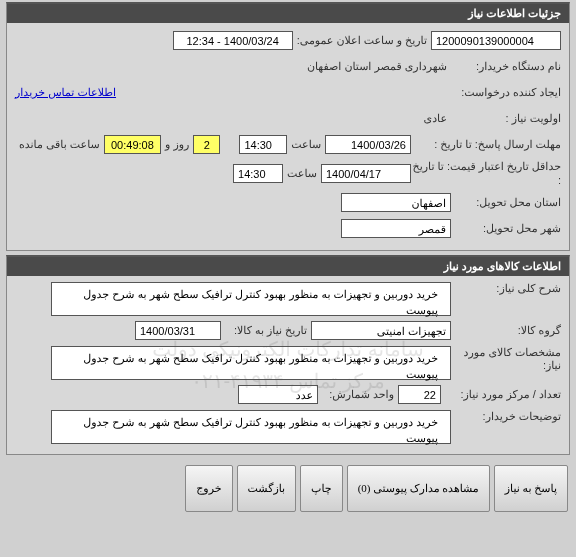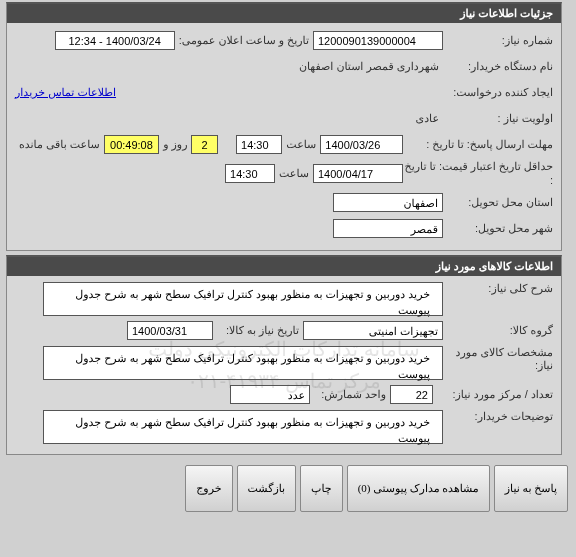--- a/index.html
+++ b/index.html
@@ -7,21 +7,21 @@
     margin: 0;
     font-family: Tahoma, Arial, sans-serif;
     font-size: 11px;
     background: #d0d0d0;
     width: 576px;
     direction: rtl;
   }
   .panel {
     border: 1px solid #888;
     border-top: 2px solid #555;
-    margin: 2px 14px 4px 6px;
+    margin: 2px 6px 4px 6px;
     background: #d8d8d8;
   }
   .panel-header {
     background: #4a4a4a;
     color: #fff;
     padding: 3px 8px;
     font-size: 11px;
     font-weight: bold;
   }
   .panel-body {
@@ -108,21 +108,20 @@
   }
 </style>
 </head>
 <body>
 
 <div class="panel">
   <div class="panel-header">جزئیات اطلاعات نیاز</div>
   <div class="panel-body">
 
     <div class="row">
-      <span class="label">شماره نیاز:</span>
       <span class="field" style="width:130px;text-align:left">1200090139000004</span>
       <span class="label-sm">تاریخ و ساعت اعلان عمومی:</span>
       <span class="field" style="width:120px;text-align:center">1400/03/24 - 12:34</span>
     </div>
 
     <div class="row">
       <span class="label">نام دستگاه خریدار:</span>
       <span class="readonly">شهرداری قمصر استان اصفهان</span>
     </div>
 
@@ -134,21 +133,21 @@
 
     <div class="row">
       <span class="label">اولویت نیاز :</span>
       <span class="readonly">عادی</span>
     </div>
 
     <div class="row">
       <span class="label" style="width:150px">
         <span>مهلت ارسال پاسخ:</span>&nbsp;<span>تا تاریخ :</span>
       </span>
-      <span class="field" style="width:90px;text-align:left">1400/03/26</span>
+      <span class="field" style="width:90px;text-align:right">1400/03/26</span>
       <span class="label-sm">ساعت</span>
       <span class="field" style="width:50px;text-align:left">14:30</span>
       <span style="width:20px"></span>
       <span class="field field-hl" style="width:28px;text-align:center">2</span>
       <span class="label-sm">روز و</span>
       <span class="field field-hl" style="width:60px;text-align:center">00:49:08</span>
       <span class="label-sm">ساعت باقی مانده</span>
     </div>
 
     <div class="row">

